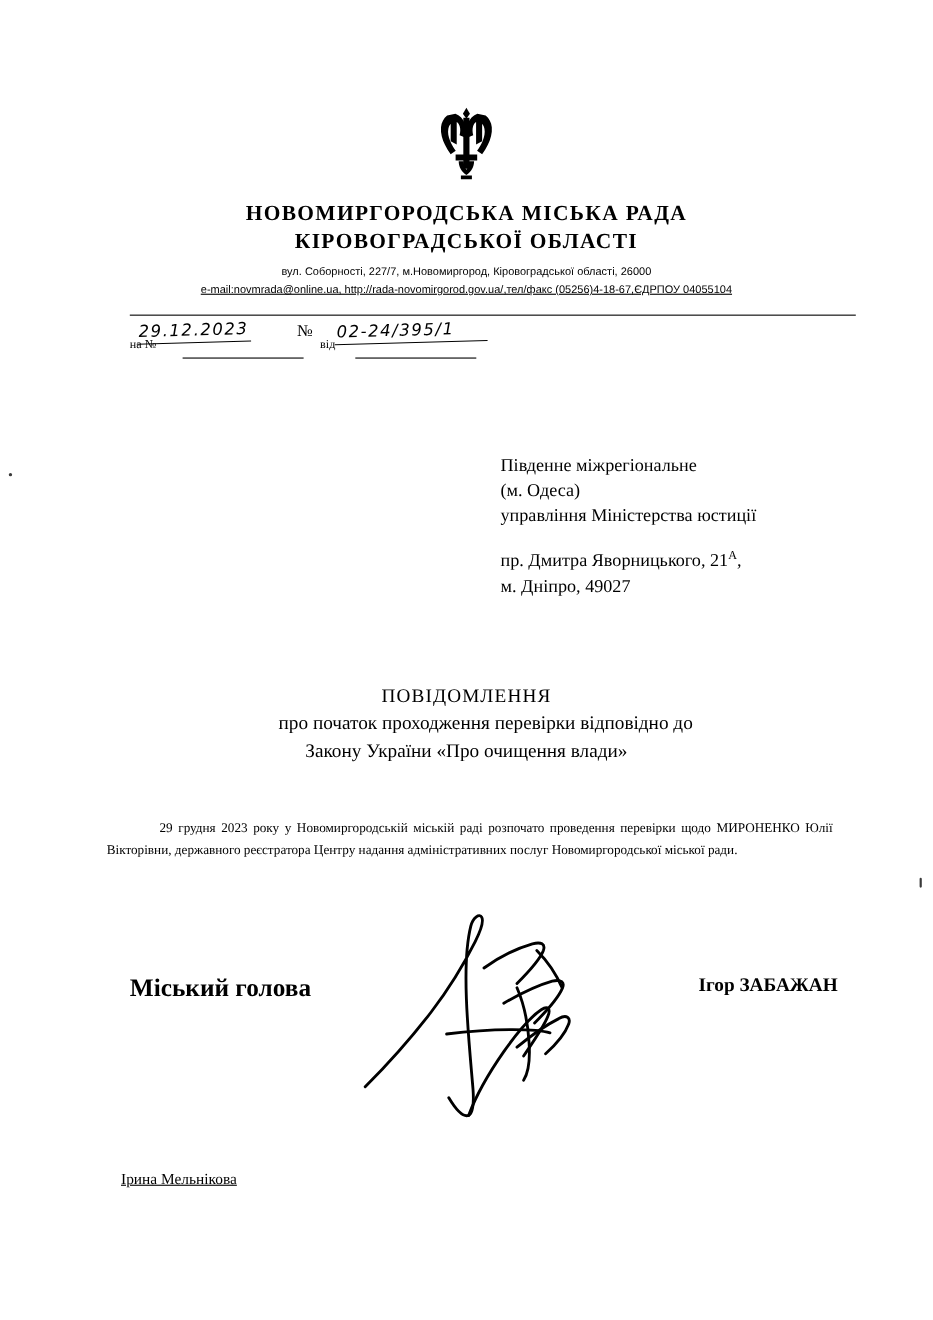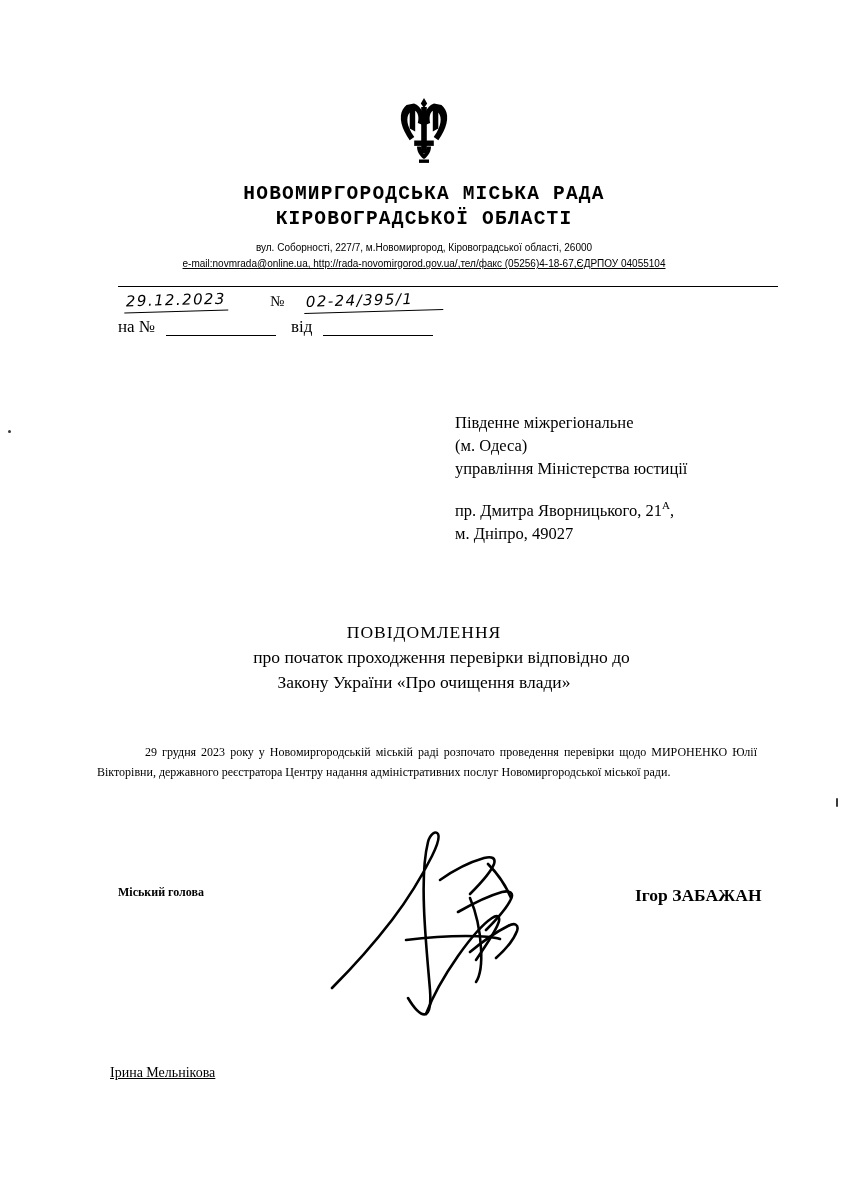--- a/index.html
+++ b/index.html
@@ -37,21 +37,21 @@
     height: 74px;
   }
 
   
   .org-title {
     position: absolute;
     top: 182px;
     left: 0;
     width: 848px;
     text-align: center;
-    font-family: Liberation Mono, monospace;
+    font-family: Liberation Serif, serif;
     font-weight: bold;
     font-size: 19.5px;
     letter-spacing: 1.2px;
     line-height: 25px;
   }
   .org-title .line2 {
     display: block;
   }
 
   .contact-block {
@@ -119,26 +119,26 @@
     position: absolute;
     left: 186px;
     top: 0px;
     border-bottom: 1px solid #000;
     padding: 0 2px 2px 2px;
     min-width: 135px;
   }
 
   .ref-row2 {
     position: absolute;
-    top: 317px;
+    top: 307px;
     left: 118px;
     width: 660px;
     height: 22px;
     font-family: "Liberation Serif", serif;
-    font-size: 17px;
+    font-size: 11px;
   }
   .ref-row2 .lbl {
     position: absolute;
     top: 0;
   }
   .ref-row2 .lbl.a { left: 0; }
   .ref-row2 .lbl.b { left: 173px; }
   .ref-row2 .blank {
     position: absolute;
     border-bottom: 1px solid #000;
@@ -195,21 +195,21 @@
     text-indent: 48px;
   }
 
   
   .sign-left {
     position: absolute;
     top: 885px;
     left: 118px;
     font-family: "Liberation Serif", serif;
     font-weight: bold;
-    font-size: 12px;
+    font-size: 23px;
   }
   .sign-right {
     position: absolute;
     top: 885px;
     left: 635px;
     font-family: "Liberation Serif", serif;
     font-weight: bold;
     font-size: 17.5px;
   }
   .signature {

